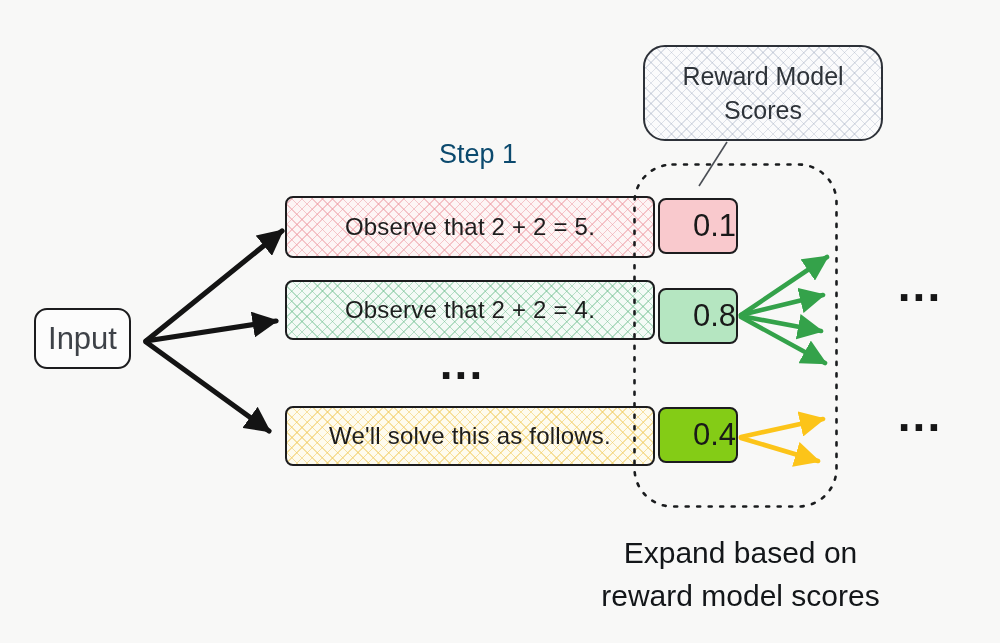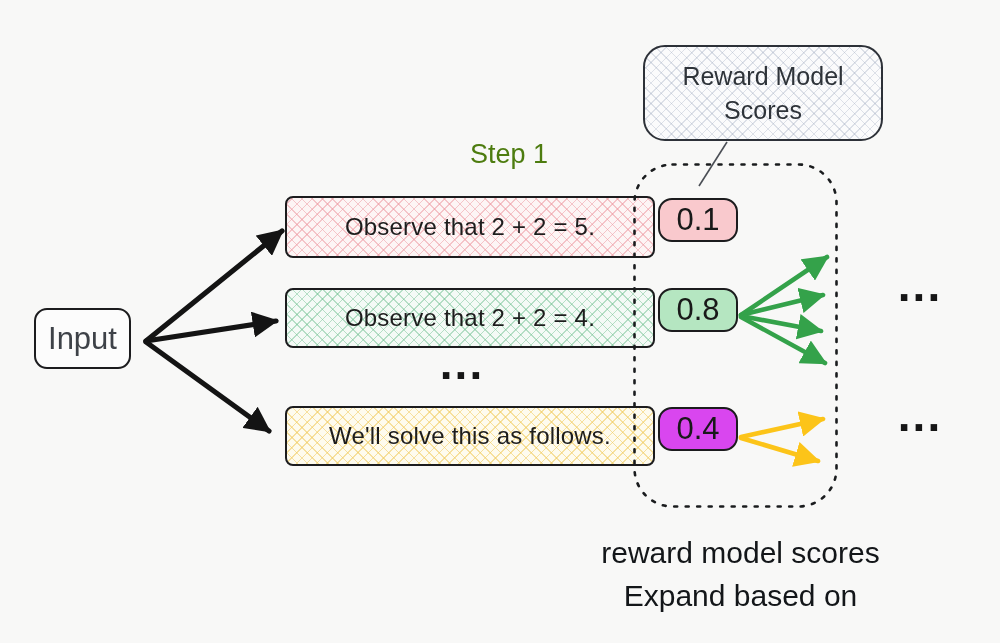--- a/index.html
+++ b/index.html
@@ -44,30 +44,30 @@
   }
 
   .input-node{left:34px;top:308px;width:97px;height:61px;background:#fcfcfc;
     border-radius:13px;font-size:31px;color:#3e4248;}
   .reward-node{left:643px;top:45px;width:240px;height:96px;border-radius:22px;
     border-color:#2d3138;font-size:25px;font-weight:500;color:#2e3339;
     text-align:center;line-height:1.38;z-index:2;}
 
   .branch-node{left:285px;width:370px;font-size:24px;letter-spacing:.2px;}
   .branch-1{top:196px;height:62px;}
-  .branch-2{top:288px;height:60px;}
+  .branch-2{top:280px;height:60px;}
   .branch-3{top:406px;height:60px;}
 
-  .score-node{left:658px;width:80px;height:44px;border-radius:14px;
-    border-width:2.5px;font-size:31px;font-weight:500;color:#191919;}
+  .score-node{left:658px;width:80px;height:56px;border-radius:8px;
+    border-width:2.5px;font-size:31px;font-weight:500;color:#191919;justify-content:flex-end;}
   .score-1{top:198px;background:#f9c9cd;}
   .score-2{top:288px;background:#b5e6c1;}
-  .score-3{top:407px;background:#d946ef;}
+  .score-3{top:407px;background:#84cc16;}
 
-  .step-label{font-size:27px;font-weight:500;color:#4d7c0f;text-align:right;width:140px;z-index:2;}
+  .step-label{font-size:27px;font-weight:500;color:#0c4a6e;text-align:center;width:140px;z-index:2;}
   .step-1-label{left:408px;top:139px;}
   .step-2-label{left:856px;top:141px;}
 
   .dots{
     width:76px;height:42px;line-height:34px;text-align:center;
     font-size:46px;font-weight:800;letter-spacing:2px;color:#161616;z-index:2;
   }
   .dots-middle{left:424px;top:346px;}
   .dots-step2-top{left:882px;top:268px;}
   .dots-step2-bottom{left:882px;top:398px;}
@@ -115,22 +115,22 @@
   </div>
   <div class="abs node score-node score-3">
     <span>0.4</span>
   </div>
 
   <div class="abs dots dots-middle">...</div>
   <div class="abs dots dots-step2-top">...</div>
   <div class="abs dots dots-step2-bottom">...</div>
 
   <div class="abs caption">
+    <div>Expand based on</div>
     <div>reward model scores</div>
-    <div>Expand based on</div>
   </div>
 
   <svg class="overlay" width="1000" height="643" viewBox="0 0 1000 643">
     <defs>
       <marker id="mk-black" viewBox="0 0 10 10" refX="9" refY="5" markerWidth="5" markerHeight="5" orient="auto">
         <path d="M0,0 L10,5 L0,10 z" fill="#141414"></path>
       </marker>
       <marker id="mk-green" viewBox="0 0 10 10" refX="9" refY="5" markerWidth="5.6" markerHeight="5.6" orient="auto">
         <path d="M0,0 L10,5 L0,10 z" fill="#34a24a"></path>
       </marker>

